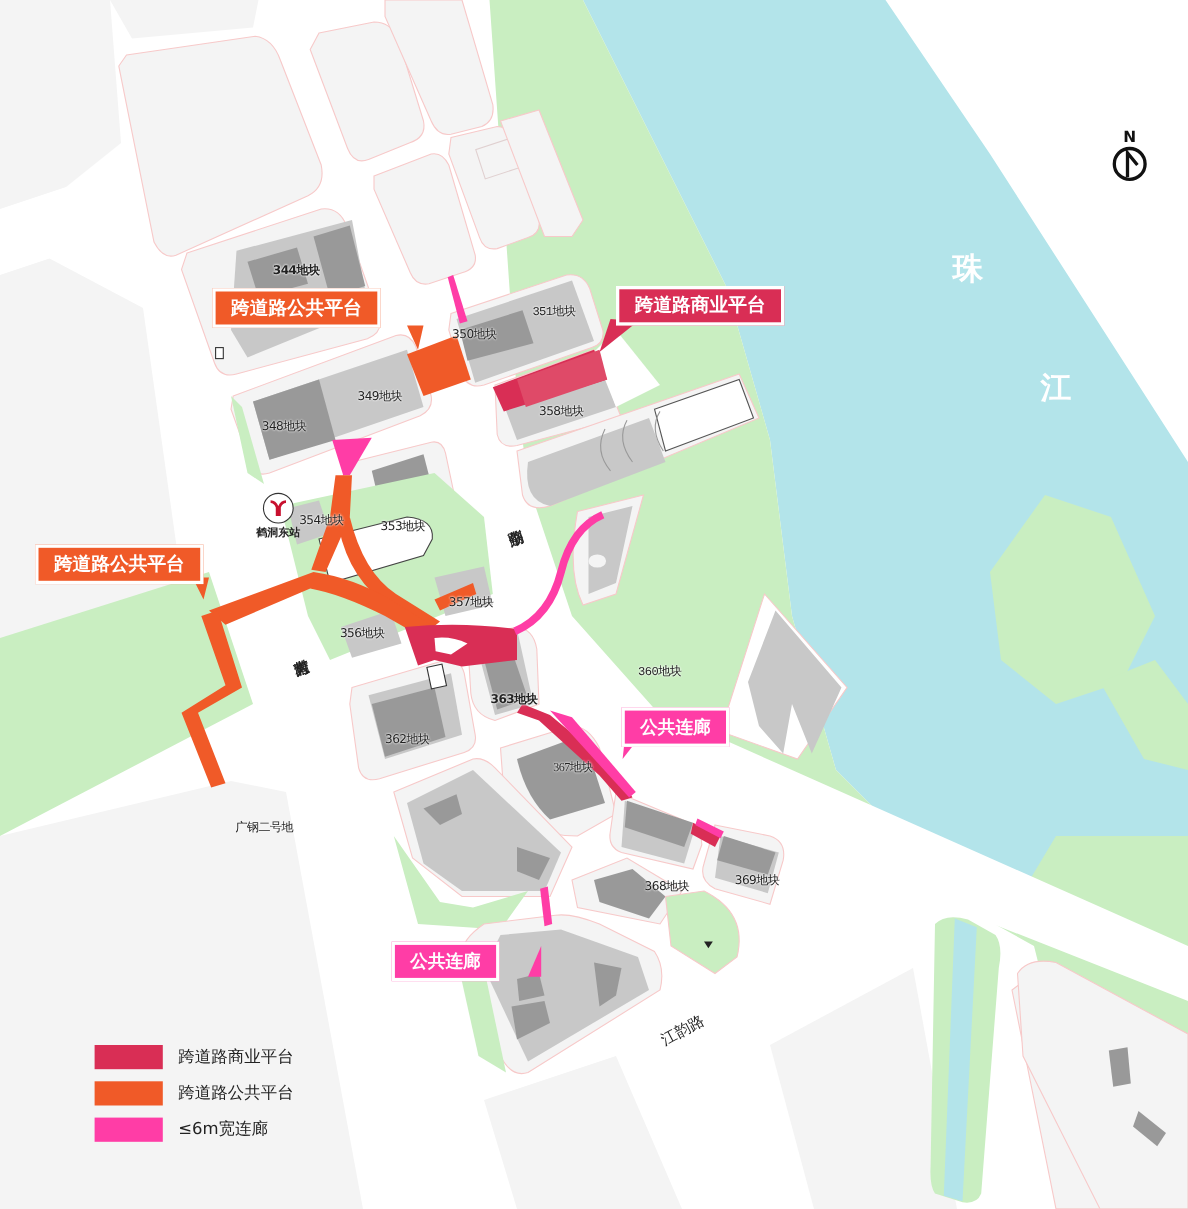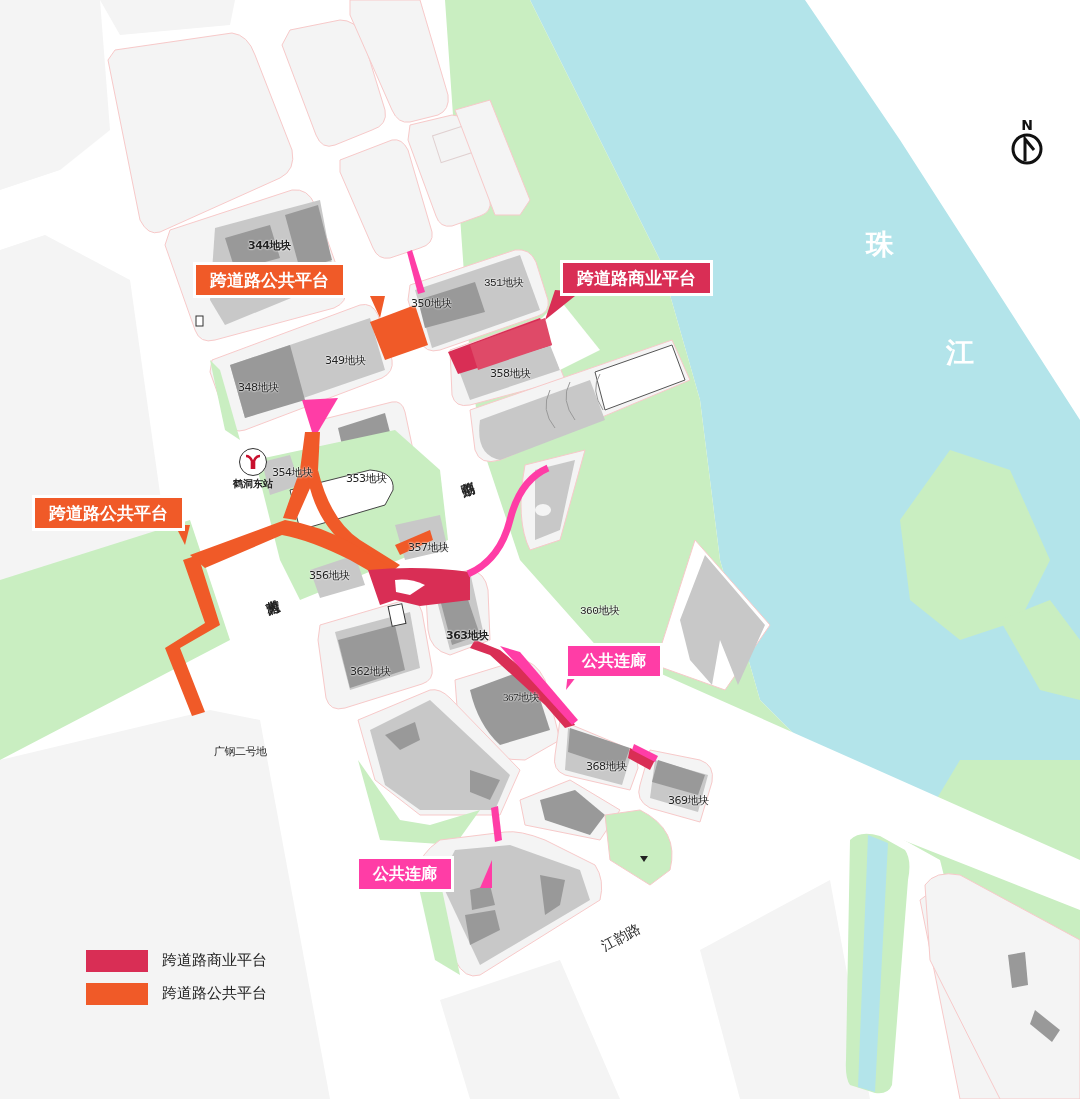--- a/index.html
+++ b/index.html
@@ -201,21 +201,21 @@
   <div class="lbl" style="left:484px;top:275px;font-family:Liberation Mono, monospace;">351地块</div>
   <div class="lbl" style="left:346px;top:471px;">353地块</div>
   <div class="lbl" style="left:272px;top:465px;">354地块</div>
   <div class="lbl" style="left:309px;top:568px;">356地块</div>
   <div class="lbl" style="left:408px;top:540px;">357地块</div>
   <div class="lbl" style="left:490px;top:366px;">358地块</div>
   <div class="lbl" style="left:580px;top:603px;font-family:Liberation Mono, monospace;">360地块</div>
   <div class="lbl" style="left:350px;top:664px;">362地块</div>
   <div class="lbl" style="left:446px;top:628px;font-weight:bold;">363地块</div>
   <div class="lbl" style="left:503px;top:690px;font-family:Liberation Serif, serif;">367地块</div>
-  <div class="lbl" style="left:586px;top:759px;">368地块</div>
+  <div class="lbl" style="left:586px;top:798px;">368地块</div>
   <div class="lbl" style="left:668px;top:793px;">369地块</div>
   <div class="lbl" style="left:184px;top:744px;margin-left:30px;">广钢二号地</div>
 
   <div class="road vert" style="left:260px;top:590px;transform:rotate(-18deg);">芳村大道南</div>
   <div class="road vert" style="left:455px;top:472px;transform:rotate(-18deg);">荔创中路</div>
   <div class="road" style="left:600px;top:930px;transform:rotate(-28deg);">江韵路</div>
 
   <div class="station">
     <div class="lg">
       <svg width="18" height="18" viewBox="0 0 18 18">
@@ -233,15 +233,19 @@
 
   <div class="legend">
     <div class="row">
       <div class="sw" style="background:#d92e55;"></div>
       <span class="txt">跨道路商业平台</span>
     </div>
     <div class="row">
       <div class="sw" style="background:#f05a28;"></div>
       <span class="txt">跨道路公共平台</span>
     </div>
+    <div class="row">
+      <div class="sw" style="background:#ff3da6;"></div>
+      <span class="txt">≤6m宽连廊</span>
+    </div>
   </div>
 
 </div>
 
 </body></html>

